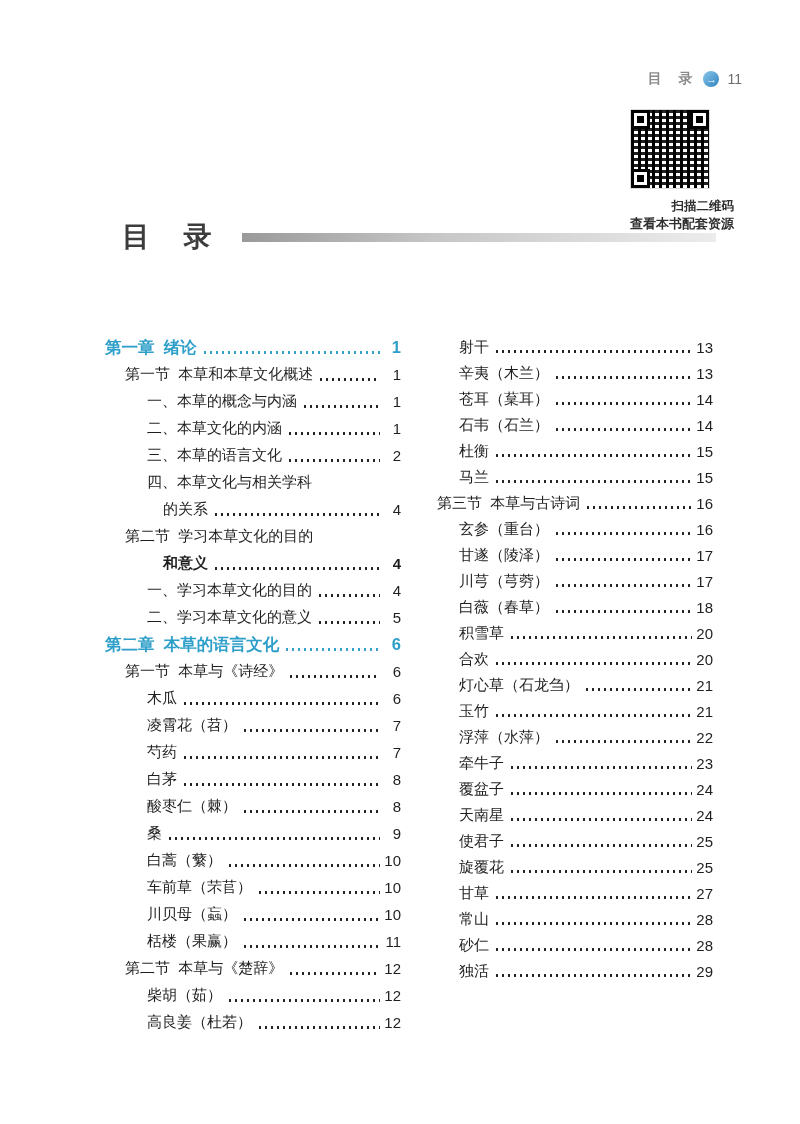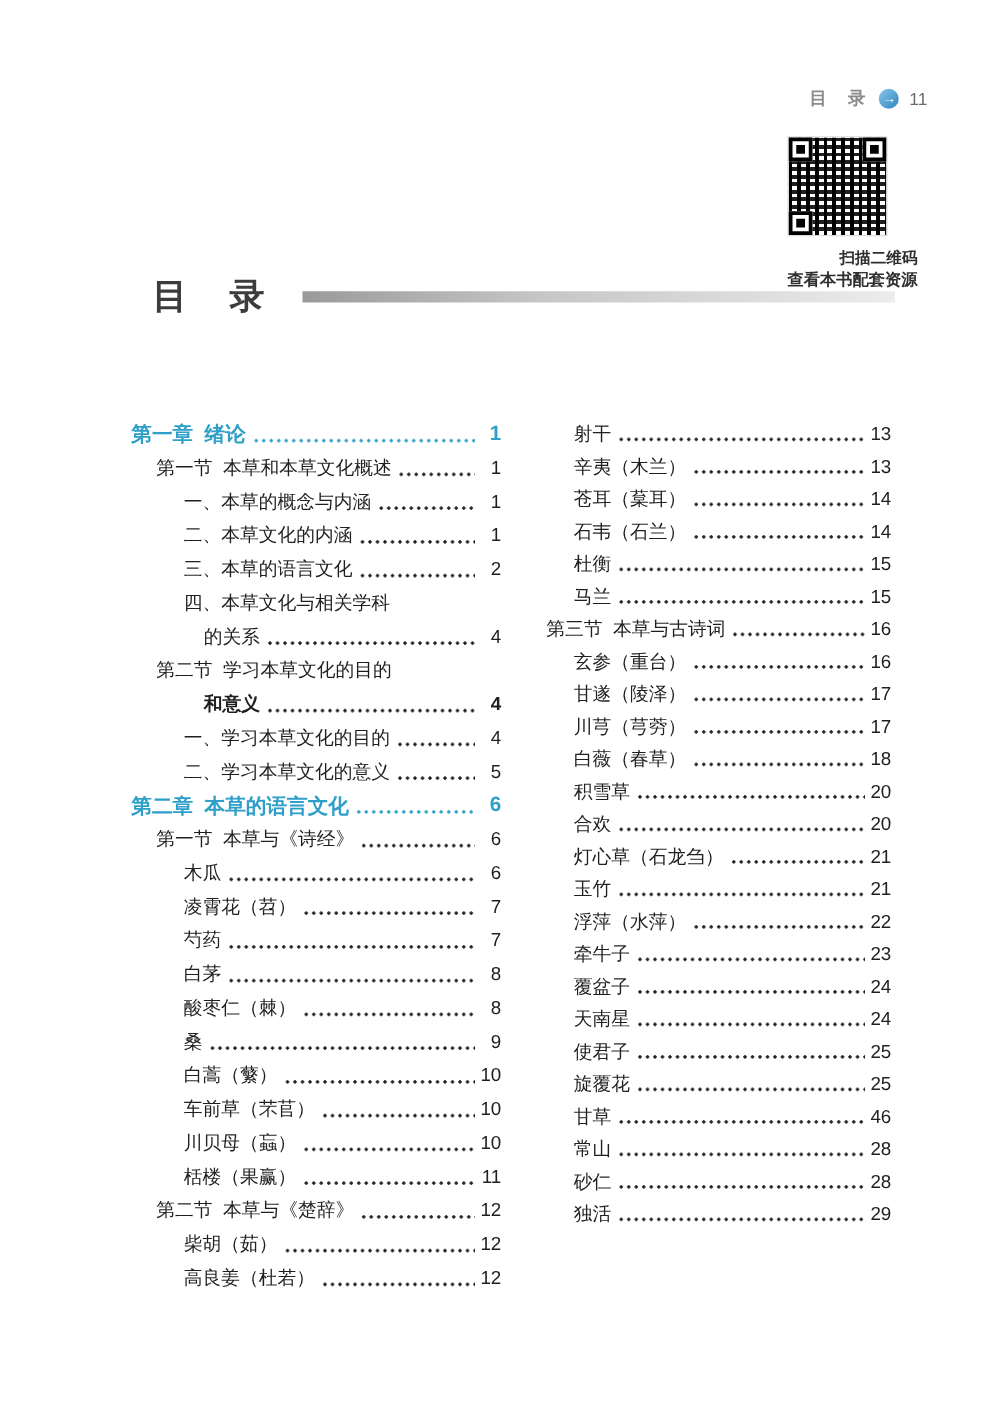--- a/index.html
+++ b/index.html
@@ -306,21 +306,21 @@
       <span class="pg">25</span>
     </div>
     <div class="toc-row lvl-item">
       <span class="label">旋覆花</span>
       <span class="dots"></span>
       <span class="pg">25</span>
     </div>
     <div class="toc-row lvl-item">
       <span class="label">甘草</span>
       <span class="dots"></span>
-      <span class="pg">46</span>
+      <span class="pg">27</span>
     </div>
     <div class="toc-row lvl-item">
       <span class="label">常山</span>
       <span class="dots"></span>
       <span class="pg">28</span>
     </div>
     <div class="toc-row lvl-item">
       <span class="label">砂仁</span>
       <span class="dots"></span>
       <span class="pg">28</span>

